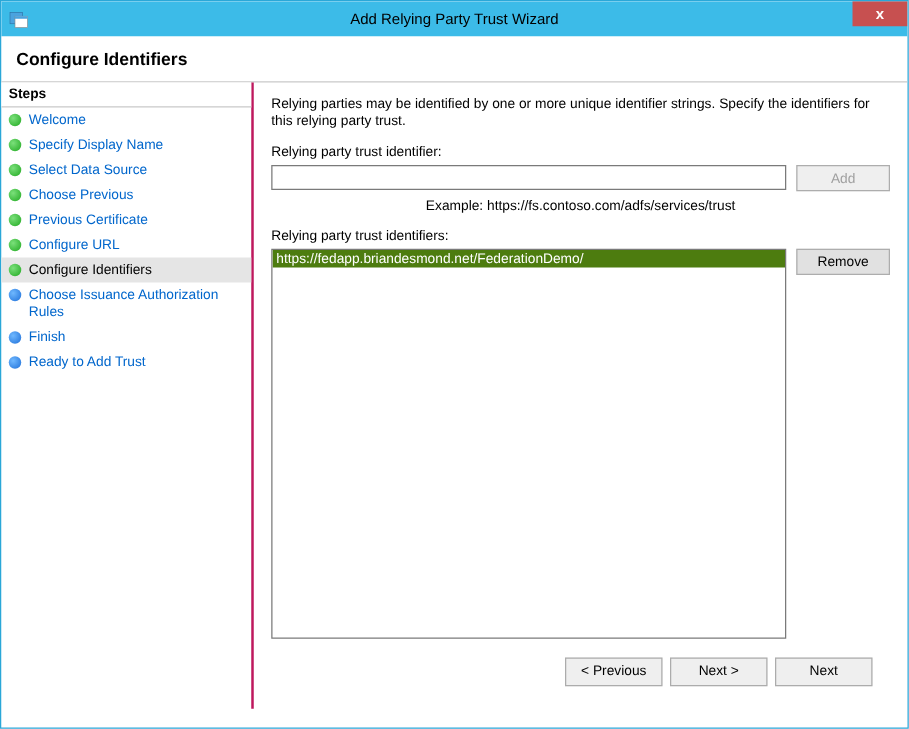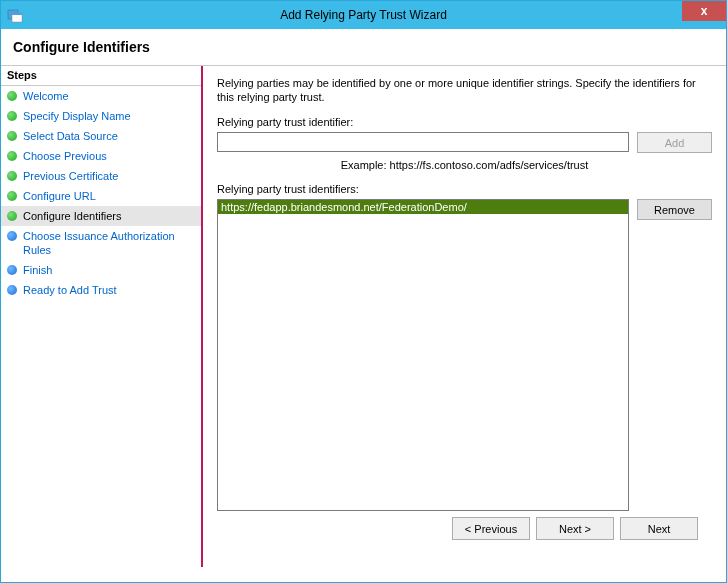--- a/index.html
+++ b/index.html
@@ -143,20 +143,21 @@
   .list-item {
     padding: 1px 3px;
     color: #fff;
     background: #4d7c0f;
     white-space: nowrap;
   }
   .footer {
     height: 40px;
     display: flex;
     justify-content: flex-end;
+    align-items: center;
     gap: 6px;
     padding: 0 14px;
   }
   .footer .btn { width: 78px; height: 23px; background: #efefef; border: 1px solid #acacac; }
 </style>
 </head>
 <body>
 
 <div class="titlebar">
   <span class="titlebar-icon">

